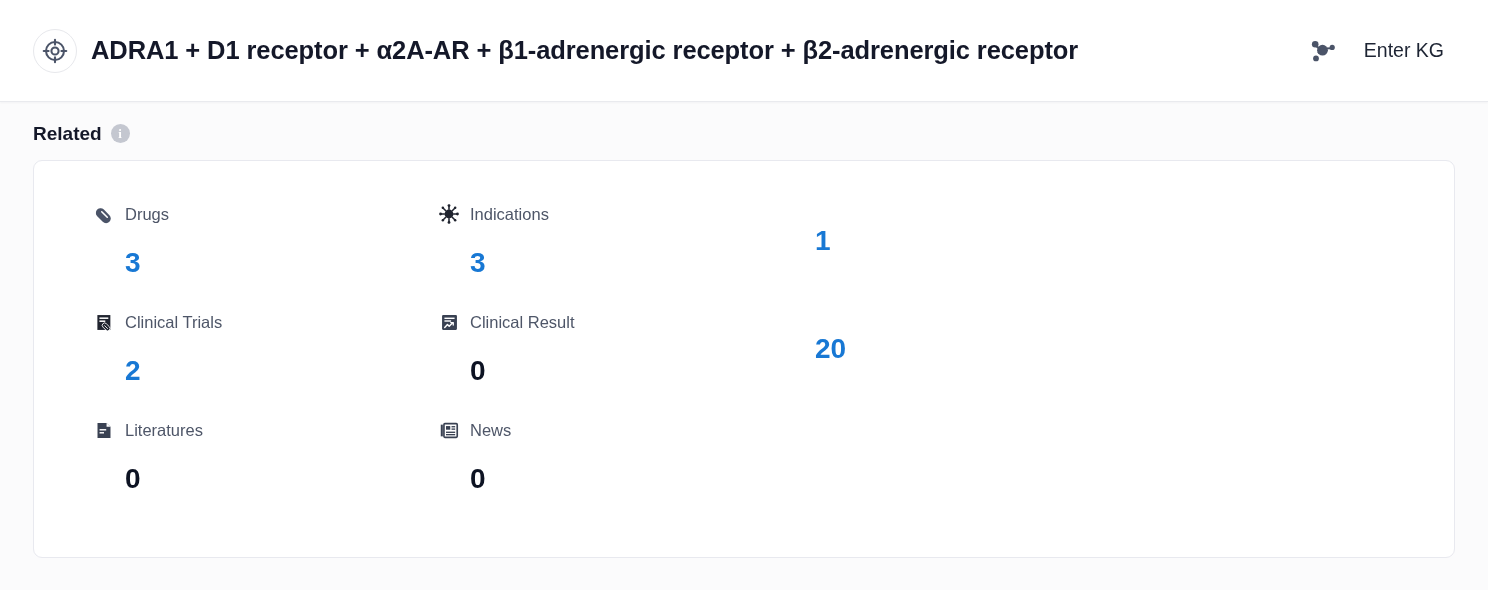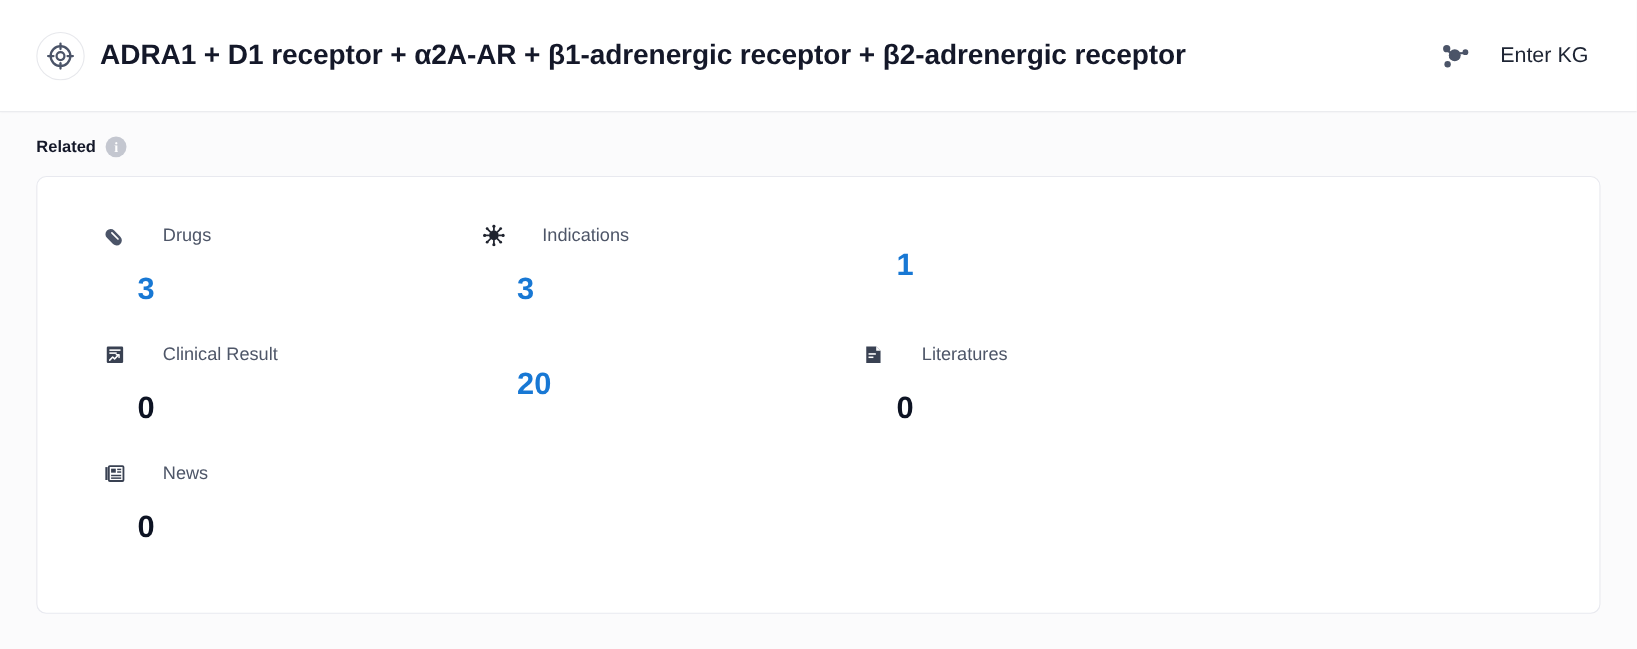--- a/index.html
+++ b/index.html
@@ -68,21 +68,21 @@
   .content {
     padding: 22px 33px 0 33px;
   }
   .section-head {
     display: flex;
     align-items: center;
     gap: 9px;
     margin-bottom: 17px;
   }
   .section-title {
-    font-size: 15px;
+    font-size: 19px;
     font-weight: bold;
     color: #141829;
     line-height: 1;
   }
   .info-icon {
     width: 19px;
     height: 19px;
     border-radius: 50%;
     background: #c4c7d0;
     color: #ffffff;
@@ -127,21 +127,20 @@
     align-items: center;
     justify-content: center;
     flex: 0 0 auto;
   }
   .stat-icon svg { display: block; }
   .stat-label {
     font-size: 16.5px;
     color: #4e5668;
     line-height: 1;
     white-space: nowrap;
-    margin-left: 23px;
   }
   .stat-value {
     font-size: 28px;
     font-weight: bold;
     line-height: 1;
     margin-top: 24px;
     margin-left: 31px;
   }
   .stat-value.positive { color: #1878d4; }
   .stat-value.zero { color: #0d1323; }
@@ -234,20 +233,37 @@
           </span>
           <span class="stat-label">Indications</span>
         </div>
         <div class="stat-value positive">3</div>
       </div>
 
       <div class="stat-item">
         <div class="stat-value positive">1</div>
       </div>
 
+      <div class="stat-item">
+        <div class="stat-top">
+          <span class="stat-icon">
+            <svg width="19" height="19" viewBox="0 0 24 24">
+              <path d="M3 2.6h16.4v18.8H3V2.6Z" fill="#20242f"></path>
+              <g fill="#ffffff">
+                <rect x="5.6" y="5.6" width="11.2" height="1.9"></rect>
+                <rect x="5.6" y="9.4" width="7.4" height="1.9"></rect>
+              </g>
+              <path d="M13.8 21.6 10 17.8a3 3 0 0 1 4.3-4.3l3.8 3.8a3 3 0 0 1-4.3 4.3Z" fill="#20242f" stroke="#ffffff" stroke-width="1.1"></path>
+              <path d="m11.9 15.7 4.3 4.3" stroke="#ffffff" stroke-width="1.1"></path>
+            </svg>
+          </span>
+          <span class="stat-label">Clinical Trials</span>
+        </div>
+        <div class="stat-value positive">2</div>
+      </div>
 
       <div class="stat-item">
         <div class="stat-top">
           <span class="stat-icon">
             <svg width="19" height="19" viewBox="0 0 24 24">
               <rect x="2.6" y="2.6" width="18.8" height="18.8" rx="1.4" fill="#394152"></rect>
               <rect x="5.6" y="5.8" width="12.8" height="1.8" fill="#ffffff"></rect>
               <rect x="5.6" y="9.2" width="8.4" height="1.8" fill="#ffffff"></rect>
               <path d="M6 18.2l3.4-3.6 2.2 2.1 4.4-4.4" fill="none" stroke="#ffffff" stroke-width="1.8" stroke-linecap="round" stroke-linejoin="round"></path>
               <path d="M13.6 12.1h3.1v3.1" fill="none" stroke="#ffffff" stroke-width="1.7" stroke-linecap="round" stroke-linejoin="round"></path>

